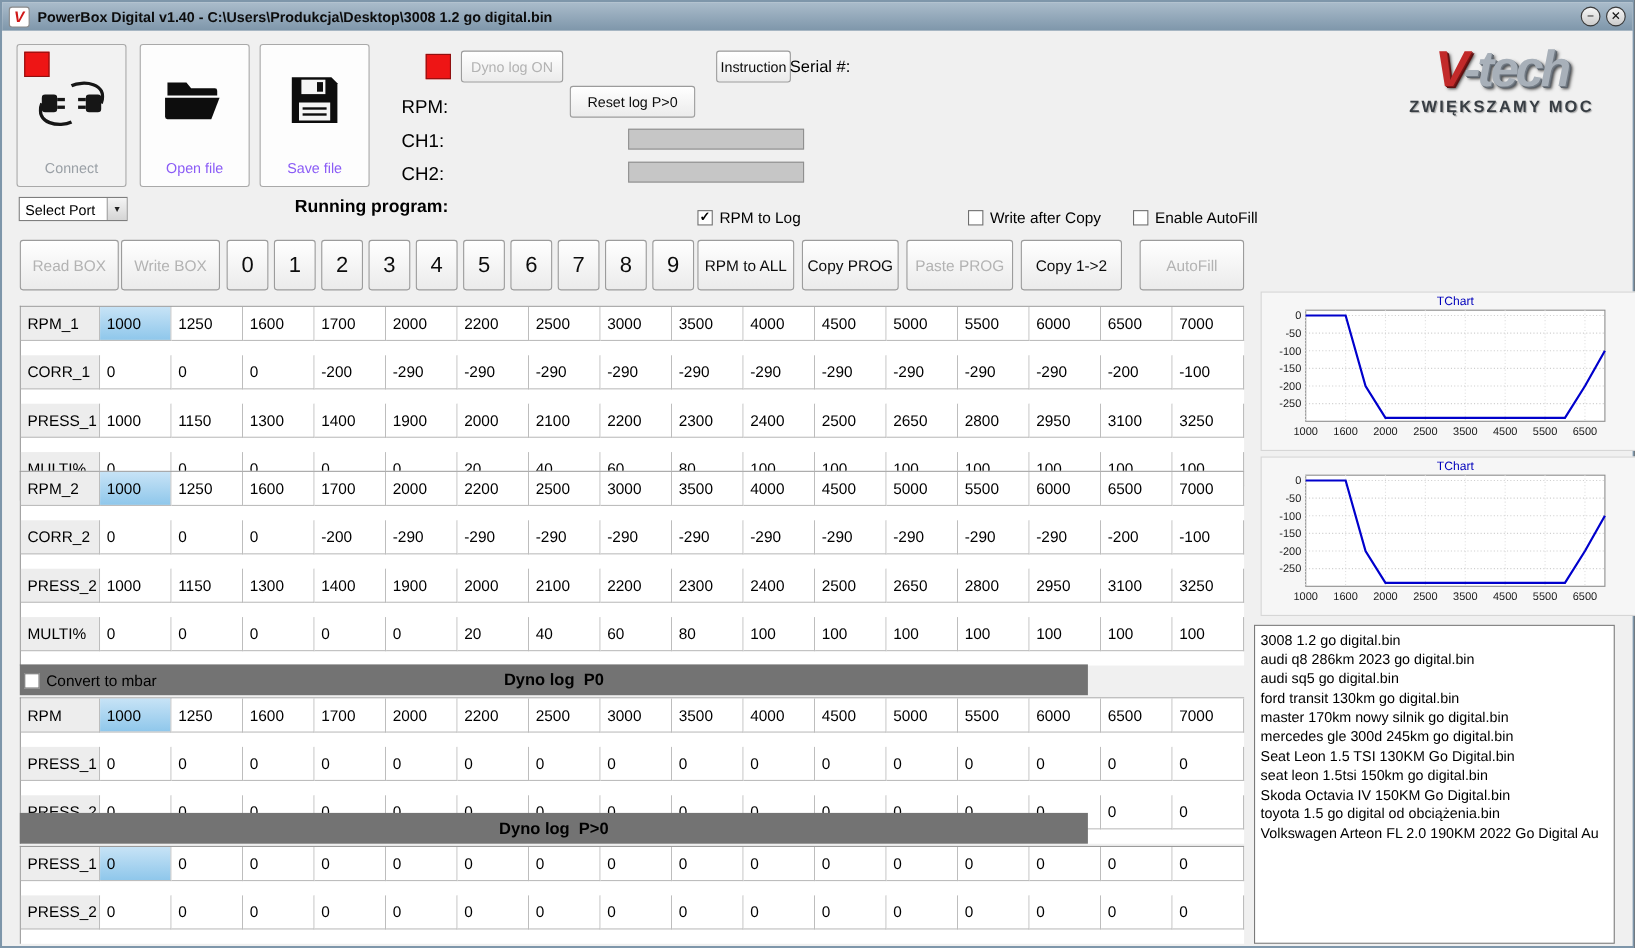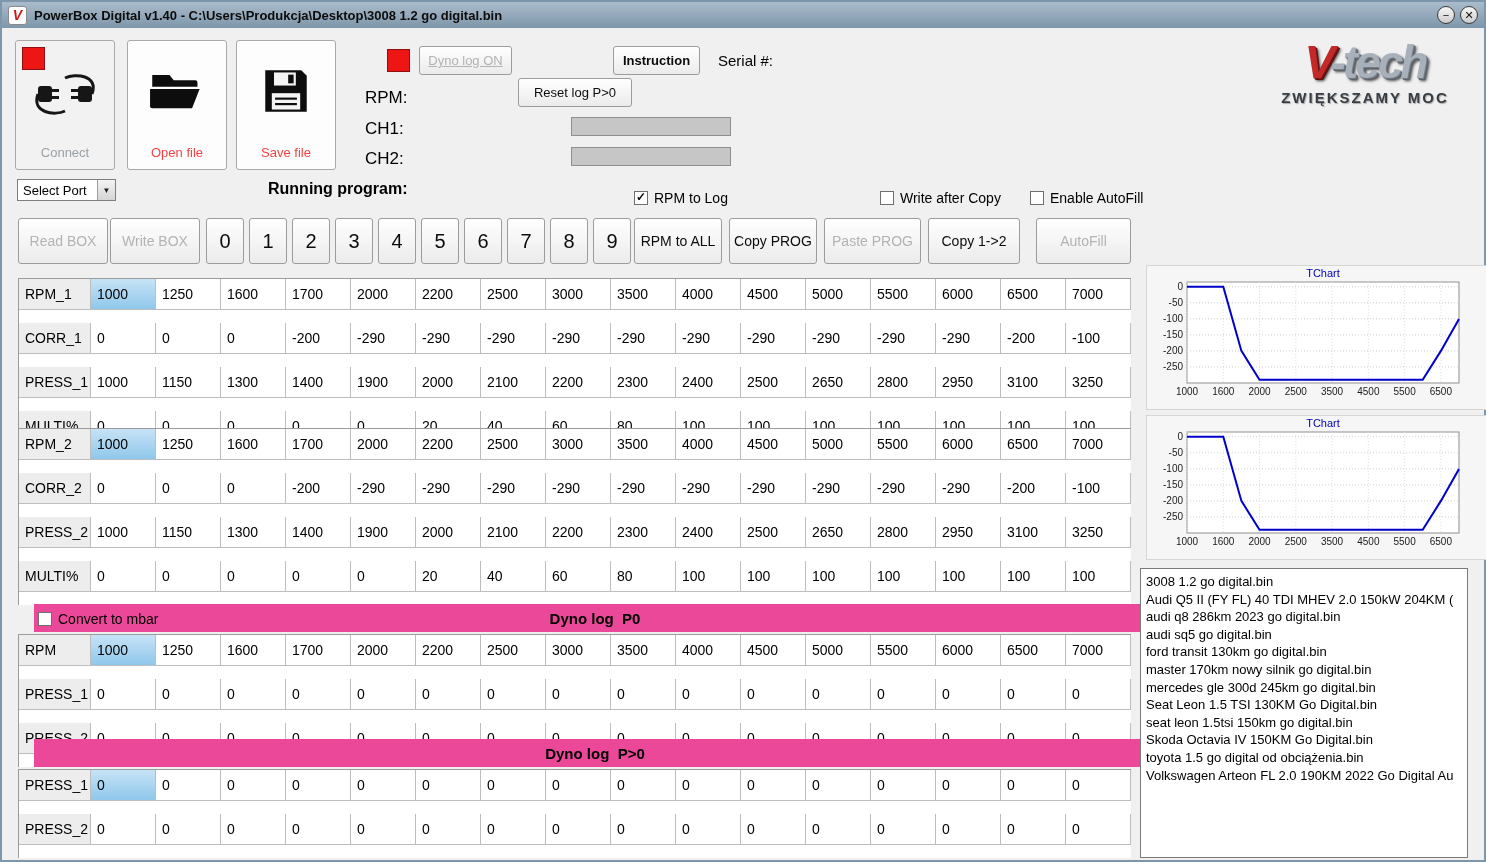--- a/index.html
+++ b/index.html
@@ -10,32 +10,32 @@
   .titleicon{width:19px;height:19px;background:#fff;border:1px solid #8a8a8a;border-radius:3px;display:flex;align-items:center;justify-content:center;font-weight:bold;font-style:italic;color:#d01818;font-size:14px;flex:0 0 auto;}
   .titletext{font-size:13px;font-weight:bold;color:#0c0c0c;white-space:nowrap;overflow:hidden;}
   .winbtns{margin-left:auto;display:flex;gap:5px;}
   .winbtn{width:18px;height:18px;border-radius:50%;background:linear-gradient(#f7f7f7,#cccccc);border:1px solid #3a3a3a;display:flex;align-items:center;justify-content:center;font-size:11px;line-height:1;color:#111;cursor:pointer;}
   .main{position:absolute;left:0;right:0;top:26px;bottom:0;background:#f0f0f0;}
   
   .bigbtn{position:absolute;top:12px;width:100px;height:130px;background:#fdfdfd;border:1px solid #a9a9a9;border-radius:3px;cursor:pointer;}
   #btn-connect{background:#f2f2f2;}
   .bigicon{position:absolute;top:26px;left:0;width:100%;display:flex;justify-content:center;}
   #btn-connect .bigicon{top:30px;}
-  .biglabel{position:absolute;bottom:9px;width:100%;text-align:center;font-size:13px;color:#ef4444;}
+  .biglabel{position:absolute;bottom:9px;width:100%;text-align:center;font-size:13px;color:#8b5cf6;}
   #btn-connect .biglabel{color:#9aa0a6;}
   .redbox{width:23px;height:23px;background:#ee1515;border:1px solid #8f1010;}
   .bigbtn .redbox{position:absolute;top:6px;left:6px;}
   #dyno-ind{position:absolute;left:385px;top:21px;}
   
   .btn{position:absolute;height:46px;background:linear-gradient(#ffffff,#ebebeb);border:1px solid #9c9c9c;border-radius:3px;font-size:14px;display:flex;align-items:center;justify-content:center;color:#0c0c0c;cursor:pointer;white-space:nowrap;}
   .btn.sm{height:29px;font-size:13px;top:18px;}
   .btn.disabled{color:#b3b3b3;}
-  #btn-dyno{left:417px;width:93px;text-decoration:underline;}
+  #btn-dyno{left:417px;width:93px;}
   #btn-reset{left:516px;width:114px;margin-top:32px;}
-  #btn-instr{left:611px;width:87px;font-weight:bold;}
+  #btn-instr{left:649px;width:68px;}
   #serial{position:absolute;left:716px;top:24px;font-size:15px;color:#000;}
   .biglbl{position:absolute;font-size:17px;color:#000;}
   #lbl-rpm{left:363px;top:60px;} #lbl-ch1{left:363px;top:91px;} #lbl-ch2{left:363px;top:121px;}
   .pbar{position:absolute;width:160px;height:19px;background:#c6c6c6;border:1px solid #8f8f8f;}
   #bar1{left:569px;top:89px;} #bar2{left:569px;top:119px;}
   .combo{position:absolute;left:15px;top:151px;width:99px;height:22px;background:#fff;border:1px solid #7e7e7e;display:flex;align-items:center;font-size:13px;padding-left:5px;cursor:pointer;}
   .combo-arrow{margin-left:auto;width:18px;height:20px;background:linear-gradient(#f4f4f4,#d5d5d5);border-left:1px solid #9c9c9c;display:flex;align-items:center;justify-content:center;font-size:8px;color:#222;}
   #runprog{position:absolute;left:266px;top:152px;font-size:16px;font-weight:bold;color:#000;}
   
   .cb{position:absolute;display:flex;align-items:center;gap:6px;font-size:14px;color:#000;cursor:pointer;}
@@ -54,21 +54,21 @@
   #table1{top:250px;} #table2{top:400px;} #table-p0{top:606px;} #table-pgt0{top:741px;}
   .trow{display:flex;height:44px;}
   .tcell{width:65px;height:31px;border-right:1px solid #bdbdbd;border-bottom:1px solid #bdbdbd;font-size:14px;line-height:30px;padding-left:6px;background:#fff;white-space:nowrap;overflow:hidden;color:#000;}
   .tcell.rowlabel{width:72px;background:#ededed;}
   .tcell.hl{background:linear-gradient(#c7e3f6,#8fc7eb);}
   
   .tabs{position:absolute;left:16px;top:538px;width:1113px;display:flex;align-items:flex-end;height:26px;border-bottom:1px solid #9a9a9a;}
   .tab{height:23px;line-height:23px;padding:0 15px;background:linear-gradient(#f6f6f6,#dcdcdc);border:1px solid #9a9a9a;border-bottom:none;border-radius:3px 3px 0 0;font-size:13px;margin-right:2px;cursor:pointer;color:#000;}
   .tab.active{height:26px;line-height:26px;background:#fafafa;}
   
-  .band{position:absolute;left:32px;width:1122px;height:28px;background:#ec4899;display:flex;align-items:center;justify-content:center;font-size:15px;font-weight:bold;color:#000;}
+  .band{position:absolute;left:16px;width:971px;height:28px;background:#737373;display:flex;align-items:center;justify-content:center;font-size:15px;font-weight:bold;color:#000;}
   #band-p0{top:576px;} #band-pgt0{top:711px;}
   .band-title{white-space:pre;}
   #cb-mbar{left:4px;top:7px;}
   
   #logo{position:absolute;left:1260px;top:10px;width:206px;text-align:center;}
   .brand{font-size:46px;font-style:italic;font-weight:bold;letter-spacing:-3px;color:#a8b0b9;text-shadow:1px 1px 0 #737b84,2px 2px 0 #5c636b,3px 3px 3px #444;line-height:1.05;}
   .brand .v{color:#c22a2a;text-shadow:1px 1px 0 #7a1717,2px 2px 0 #5c1010,3px 3px 3px #444;}
   .tagline{font-size:15px;font-weight:bold;letter-spacing:2px;color:#383e44;margin-top:3px;text-shadow:1px 1px 1px #aaa;}
   .chart{position:absolute;left:1144px;width:388px;height:145px;background:#f6f6f6;border:1px solid #d6d6d6;}
   #chart1{top:237px;} #chart2{top:387px;}
@@ -524,21 +524,20 @@
           <text class="cl" x="36" y="72.4047619047619" text-anchor="end">-150</text>
           <line x1="40" y1="84.93650793650794" x2="312" y2="84.93650793650794" stroke="#cfcfcf" stroke-dasharray="1 2"></line>
           <text class="cl" x="36" y="88.43650793650794" text-anchor="end">-200</text>
           <line x1="40" y1="100.96825396825398" x2="312" y2="100.96825396825398" stroke="#cfcfcf" stroke-dasharray="1 2"></line>
           <text class="cl" x="36" y="104.46825396825398" text-anchor="end">-250</text>
           <polyline fill="none" stroke="#0000cc" stroke-width="2" points="40.0,20.8 58.1,20.8 76.3,20.8 94.4,84.9 112.5,113.8 130.7,113.8 148.8,113.8 166.9,113.8 185.1,113.8 203.2,113.8 221.3,113.8 239.5,113.8 257.6,113.8 275.7,113.8 293.9,84.9 312.0,52.9"></polyline>
         </svg></div>
 
     <div id="filelist">
         <div class="fitem">3008 1.2 go digital.bin</div>
-        <div class="fitem">Audi Q5 II (FY FL) 40 TDI MHEV 2.0 150kW 204KM (</div>
         <div class="fitem">audi q8 286km 2023 go digital.bin</div>
         <div class="fitem">audi sq5 go digital.bin</div>
         <div class="fitem">ford transit 130km go digital.bin</div>
         <div class="fitem">master 170km nowy silnik go digital.bin</div>
         <div class="fitem">mercedes gle 300d 245km go digital.bin</div>
         <div class="fitem">Seat Leon 1.5 TSI 130KM Go Digital.bin</div>
         <div class="fitem">seat leon 1.5tsi 150km go digital.bin</div>
         <div class="fitem">Skoda Octavia IV 150KM Go Digital.bin</div>
         <div class="fitem">toyota 1.5 go digital od obciążenia.bin</div>
         <div class="fitem">Volkswagen Arteon FL 2.0 190KM 2022 Go Digital Au</div>

